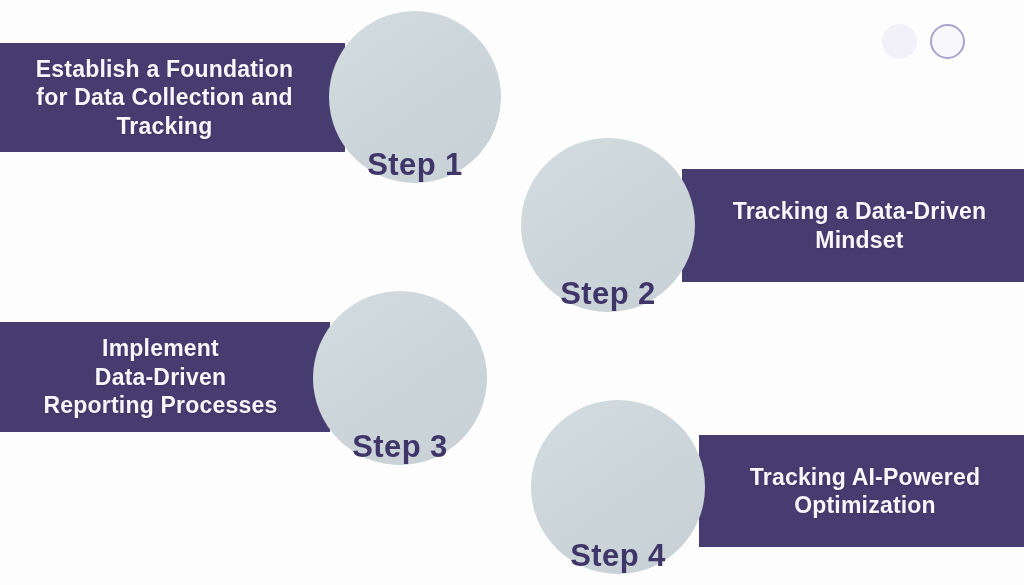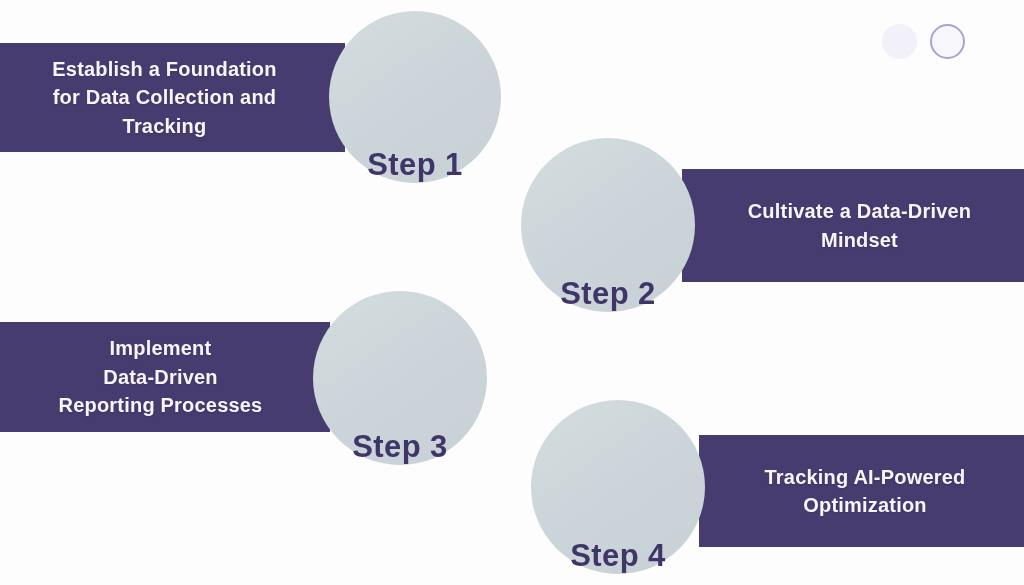--- a/index.html
+++ b/index.html
@@ -20,21 +20,21 @@
   .bar {
     position: absolute;
     background: #473c6f;
     display: flex;
     align-items: center;
     justify-content: center;
     text-align: center;
     box-sizing: border-box;
     color: #f7f6fa;
     font-weight: 700;
-    font-size: 20px;
+    font-size: 23px;
     line-height: 28.5px;
     letter-spacing: 0.2px;
     text-shadow: 0 1px 2px rgba(35, 28, 70, 0.28);
   }
   .bar1 { left: 0;     top: 43px;  width: 345px; height: 109px; padding-right: 16px; }
   .bar2 { left: 682px; top: 169px; width: 342px; height: 113px; padding-left: 13px; }
   .bar3 { left: 0;     top: 322px; width: 330px; height: 110px; padding-right: 15px; padding-left: 6px; }
   .bar4 { left: 699px; top: 435px; width: 325px; height: 112px; padding-left: 7px; }
   .bar .line { display: block; }
 
@@ -84,21 +84,21 @@
       <span class="line">for Data Collection and</span>
       <span class="line">Tracking</span>
     </div>
   </div>
   <div class="circle circle1">
     <span>Step 1</span>
   </div>
 
   <div class="bar bar2">
     <div>
-      <span class="line">Cultivate a Data-Driven</span>
+      <span class="line">Tracking a Data-Driven</span>
       <span class="line">Mindset</span>
     </div>
   </div>
   <div class="circle circle2">
     <span>Step 2</span>
   </div>
 
   <div class="bar bar3">
     <div>
       <span class="line">Implement</span>

